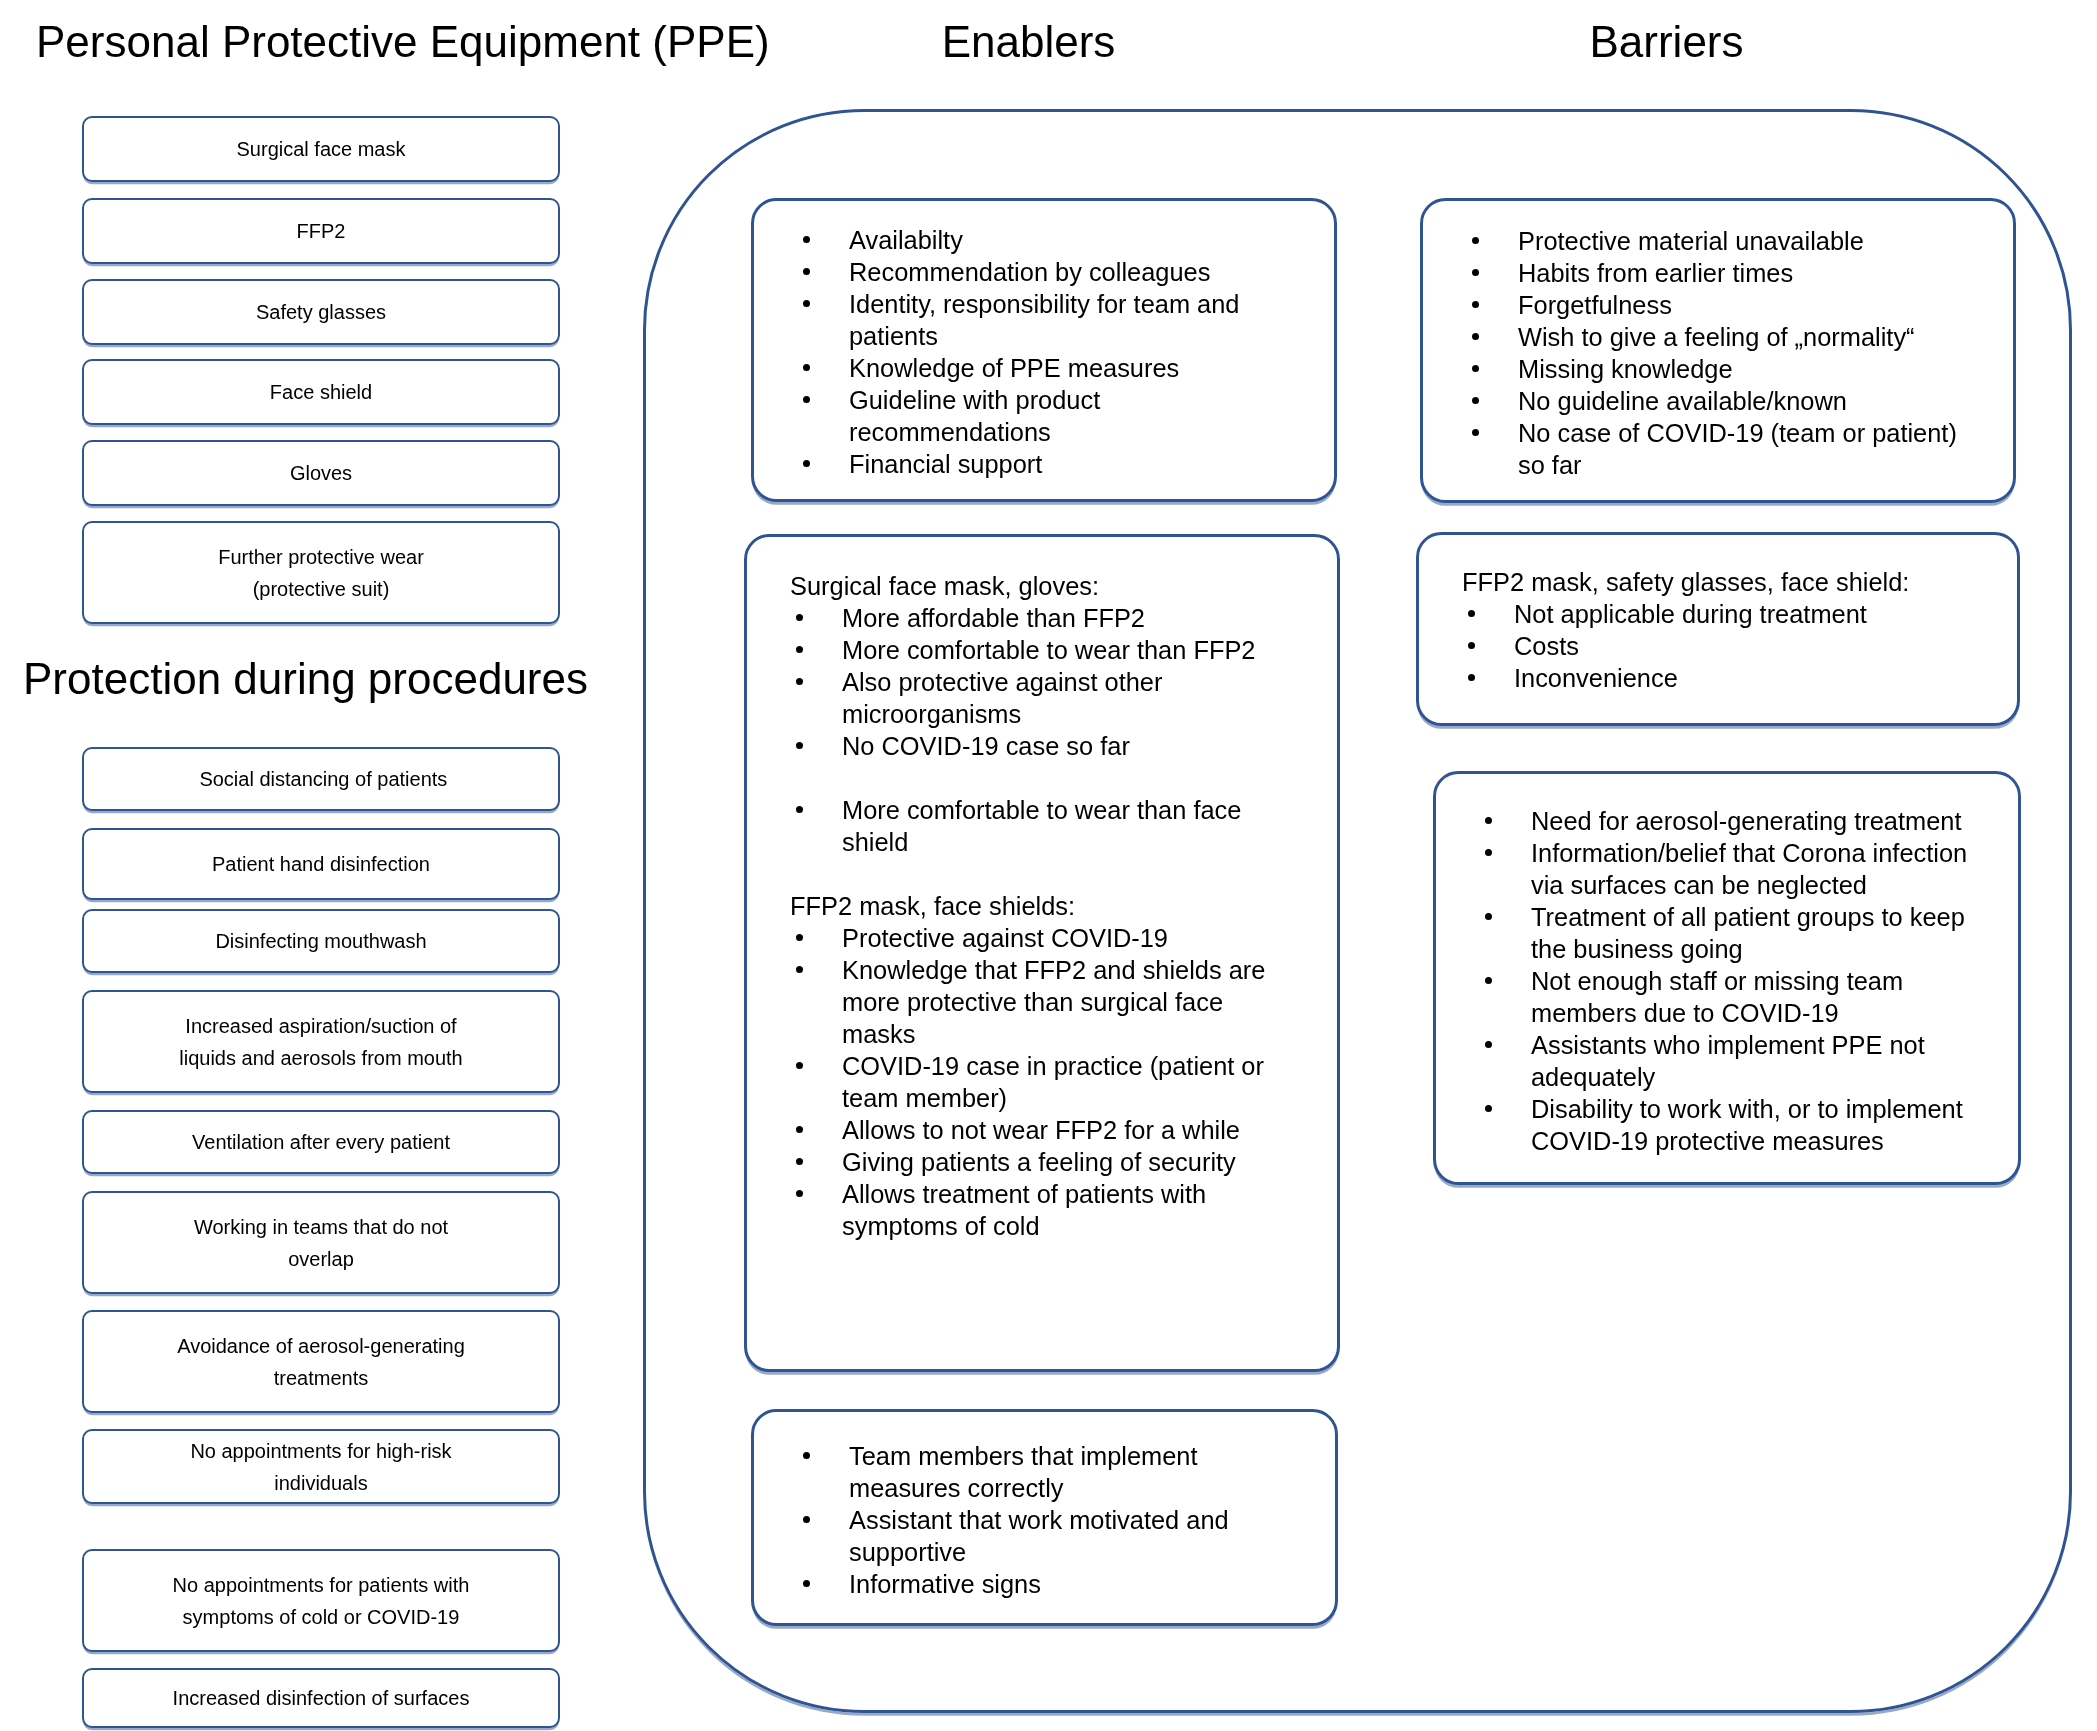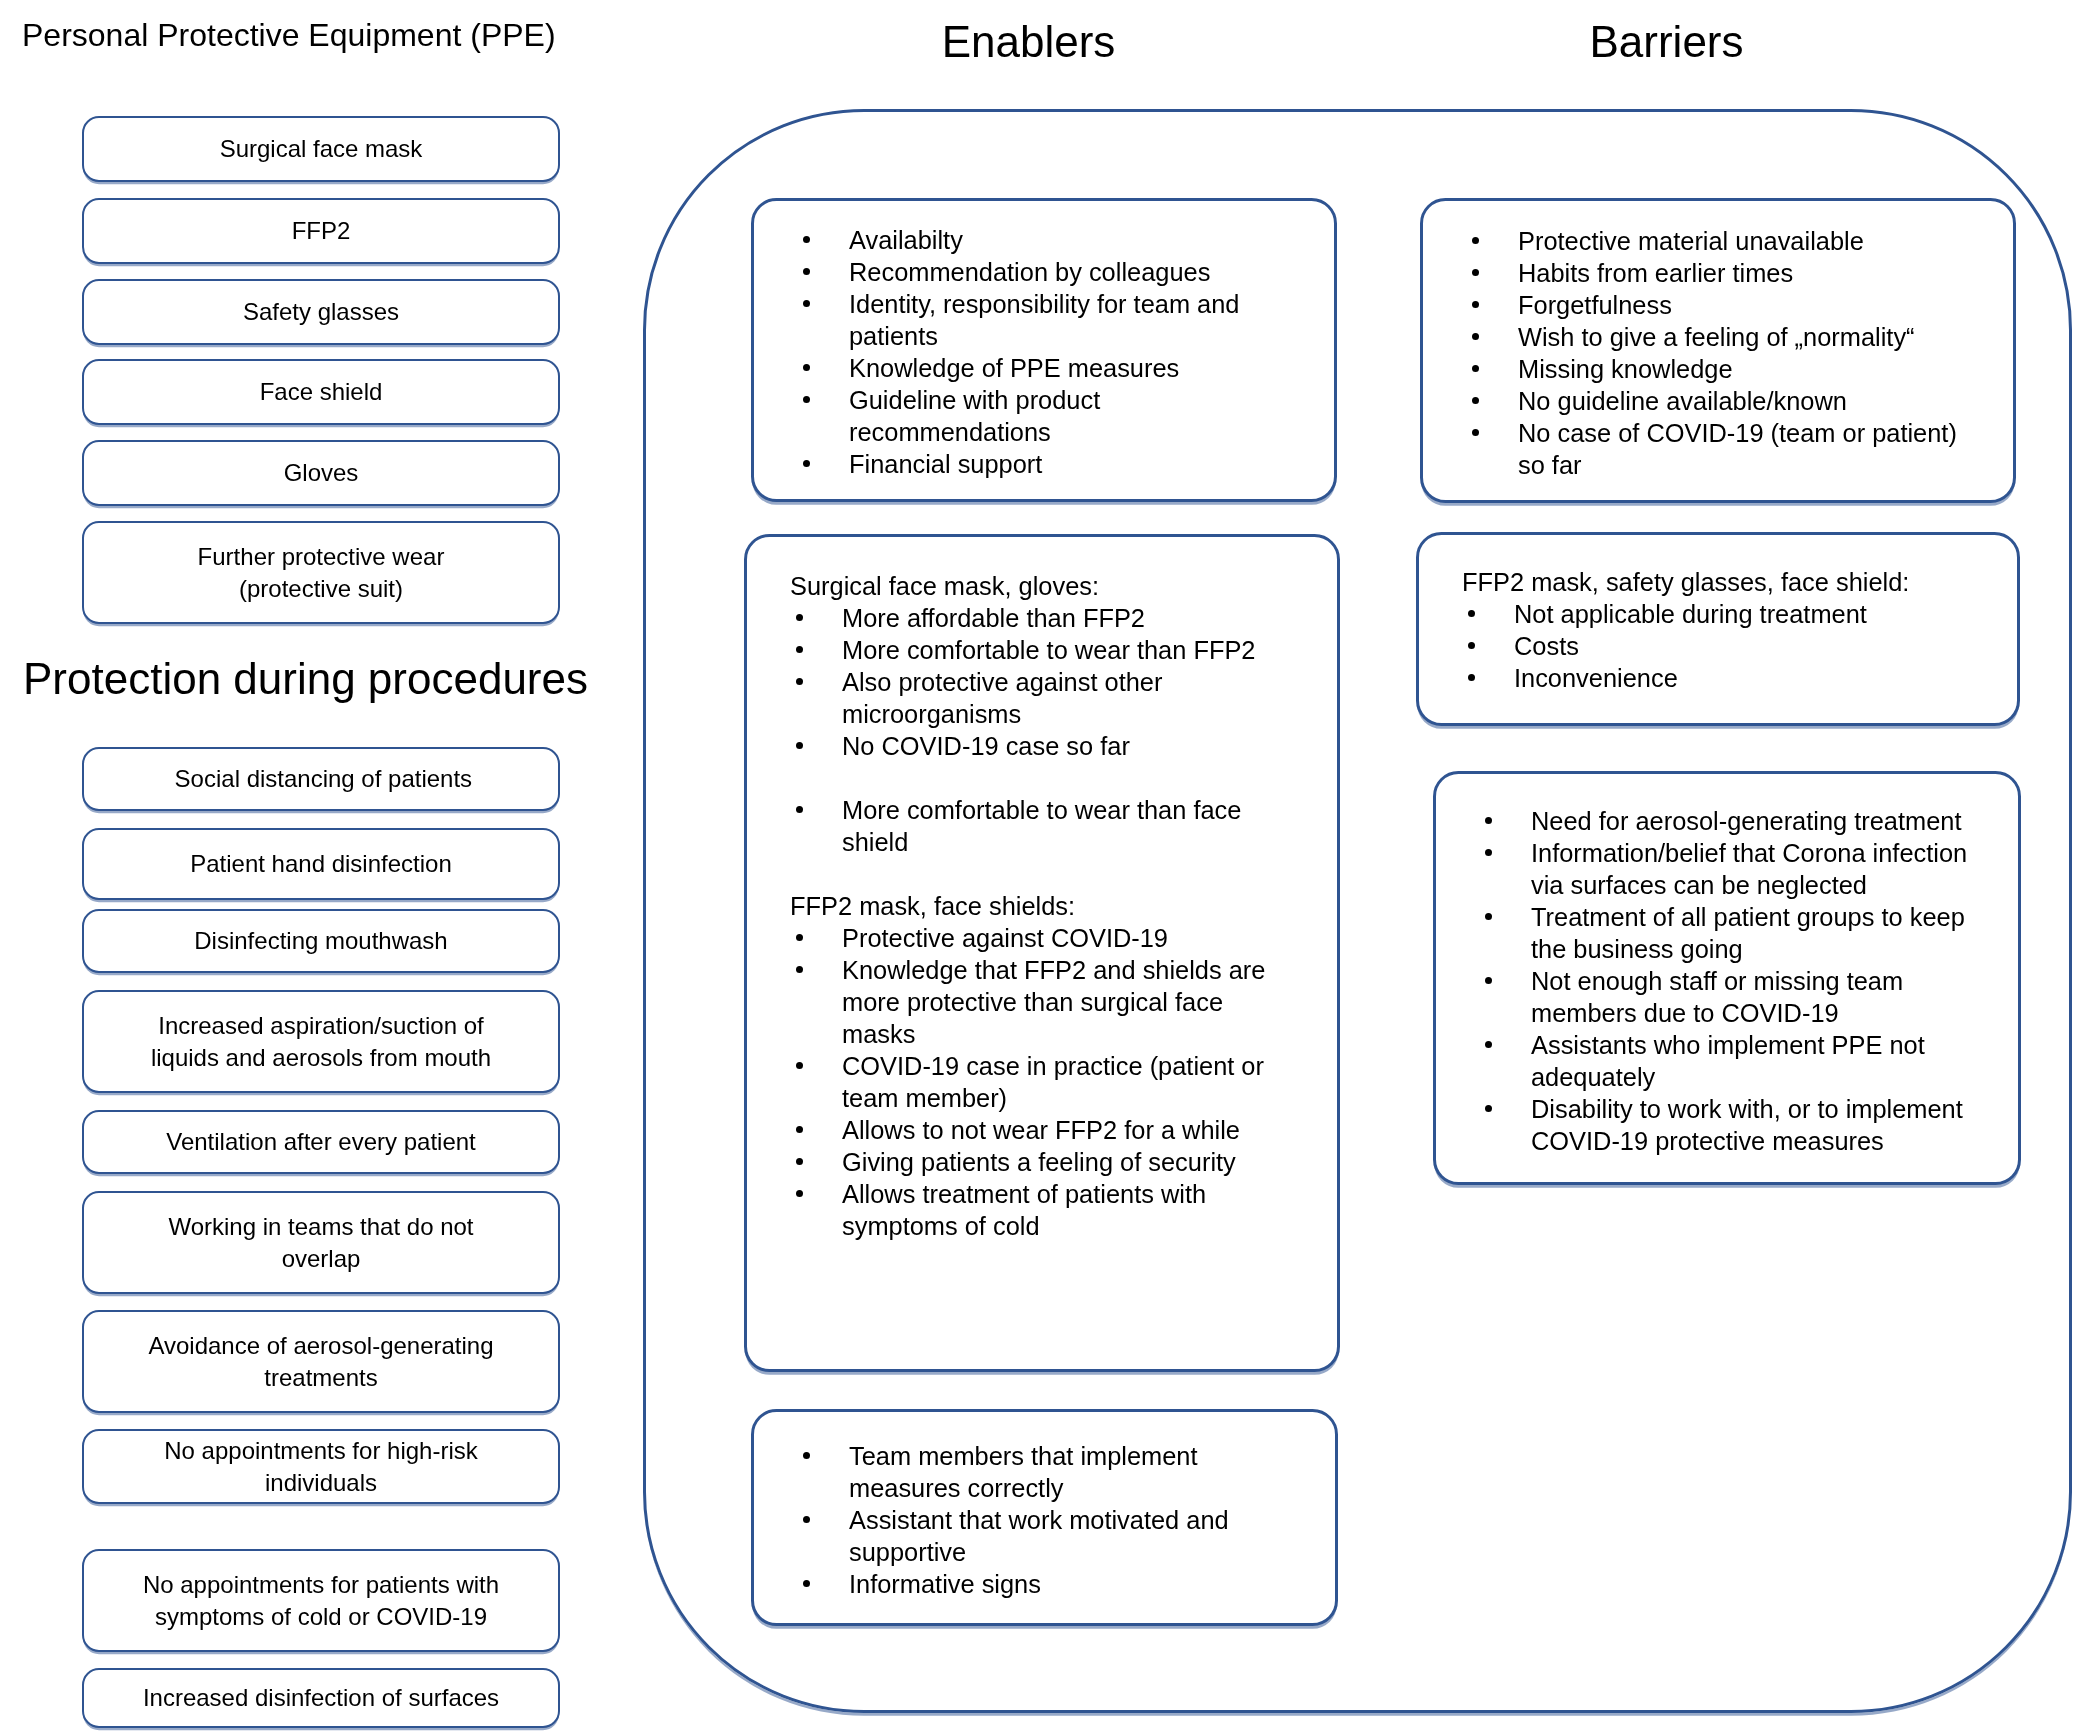--- a/index.html
+++ b/index.html
@@ -7,22 +7,22 @@
     position:relative;
     width:2097px;
     height:1732px;
     background:#ffffff;
     font-family:"Liberation Sans", sans-serif;
     color:#000000;
     overflow:hidden;
   }
   .page-title{
     position:absolute;
-    left:22px; top:16.6px;
-    font-size:32px;
+    left:36px; top:16.6px;
+    font-size:44px;
     font-weight:400;
     line-height:1.15;
     white-space:nowrap;
   }
   .col-heading{
     position:absolute;
     top:16.6px;
     width:619px;
     font-size:44px;
     text-align:center;
@@ -44,28 +44,28 @@
     border-radius:221px;
     box-sizing:border-box;
     box-shadow:0 3.9px 0.6px -1.1px rgba(47,84,145,.5);
     background:transparent;
   }
   .lbox{
     position:absolute;
     left:82px;
     width:478px;
     border:2.8px solid #2F5491;
-    border-radius:17px;
+    border-radius:10px;
     box-sizing:border-box;
     background:#ffffff;
     display:flex;
     align-items:center;
     justify-content:center;
     text-align:center;
-    font-size:24px;
+    font-size:20px;
     line-height:32px;
     white-space:pre-line;
     box-shadow:0 3.3px 0.6px -1.1px rgba(47,84,145,.5);
     padding:2.2px 13.3px;
   }
   .rbox{
     position:absolute;
     border:3.3px solid #2F5491;
     border-radius:25.4px;
     box-sizing:border-box;

